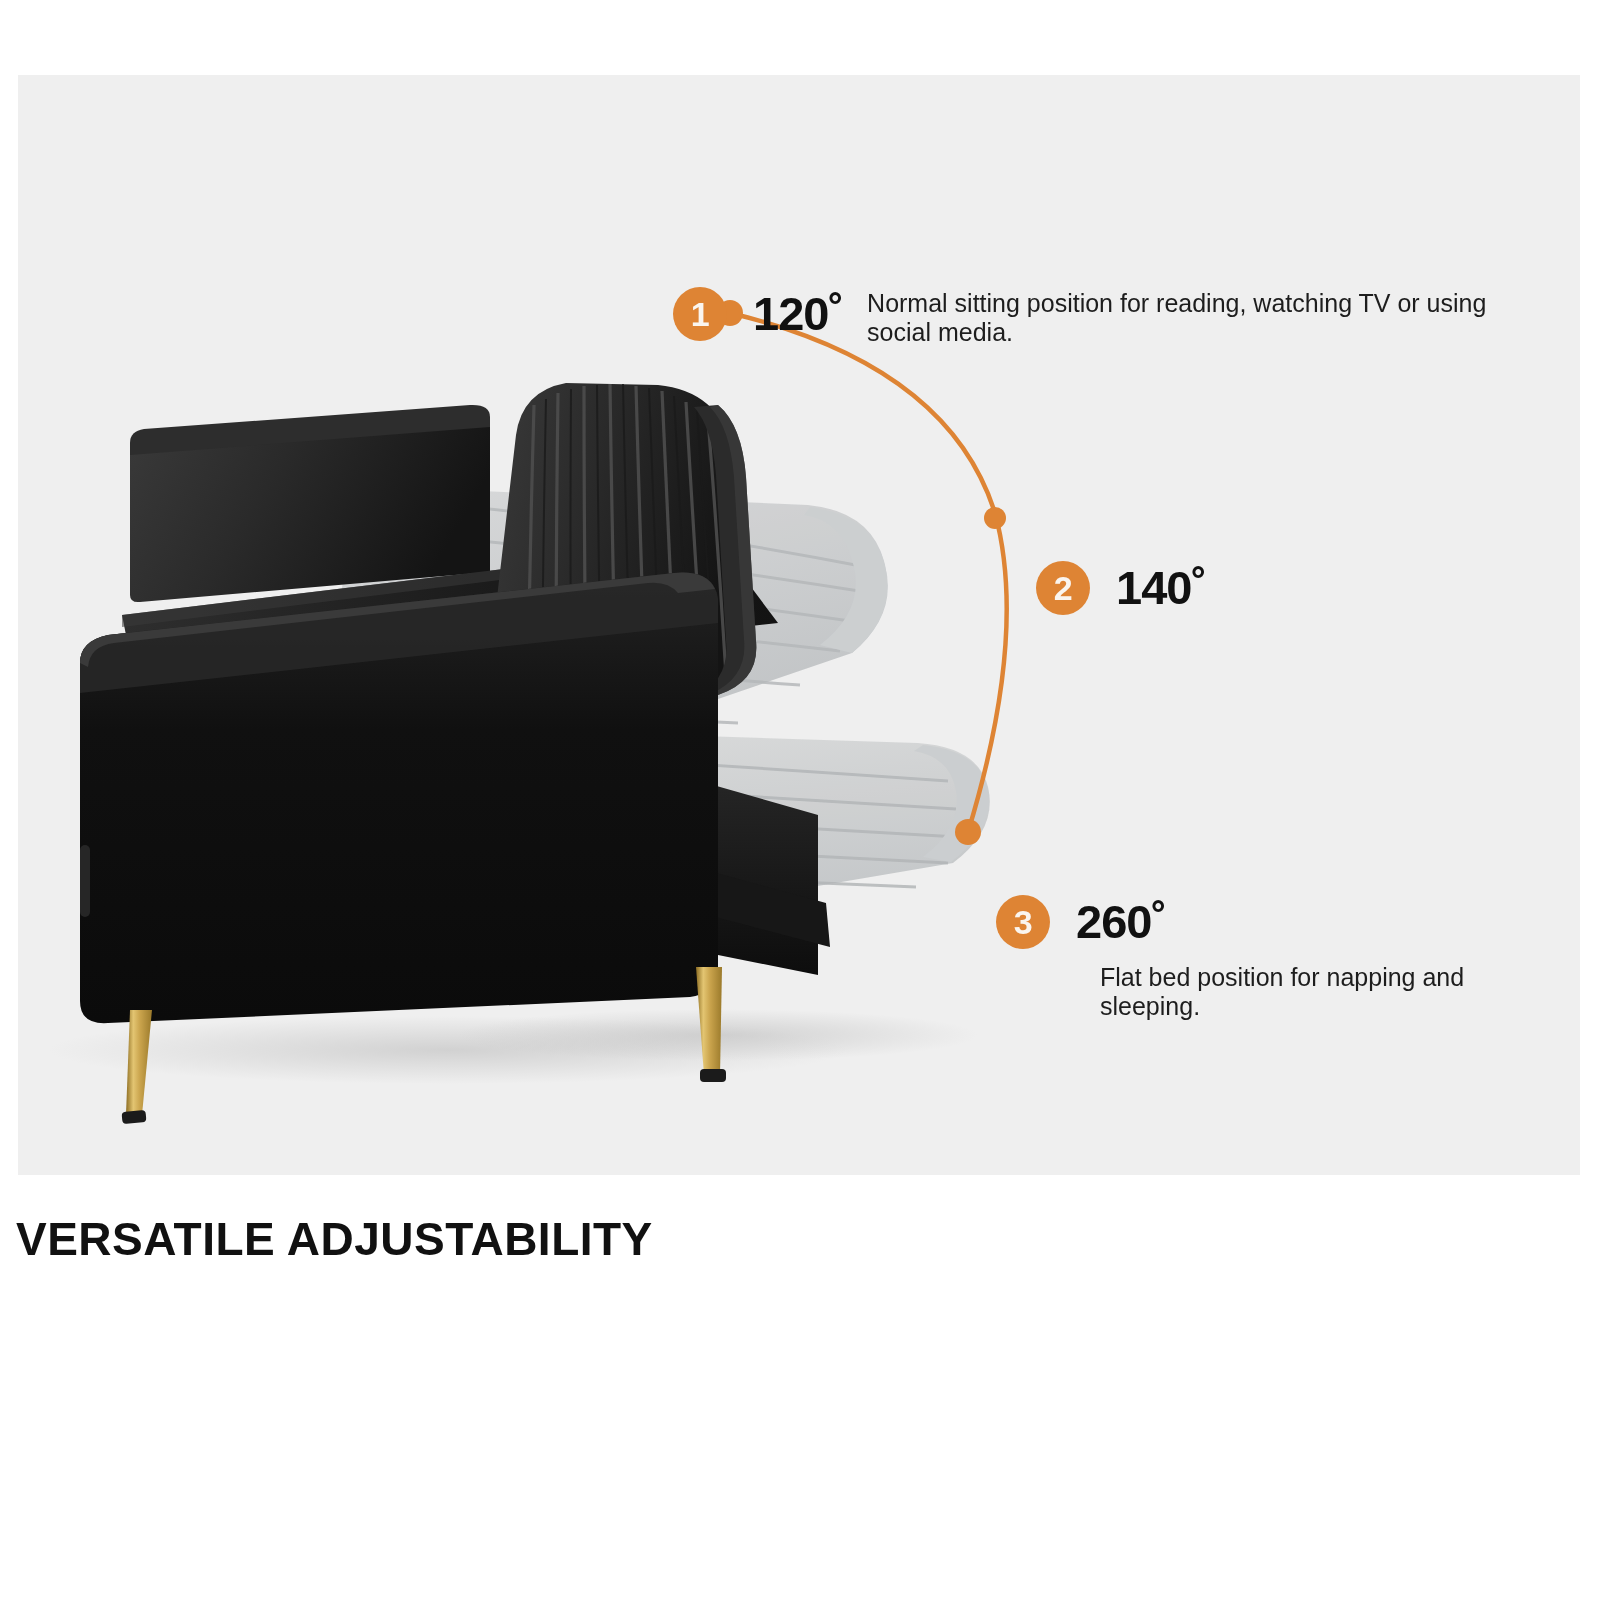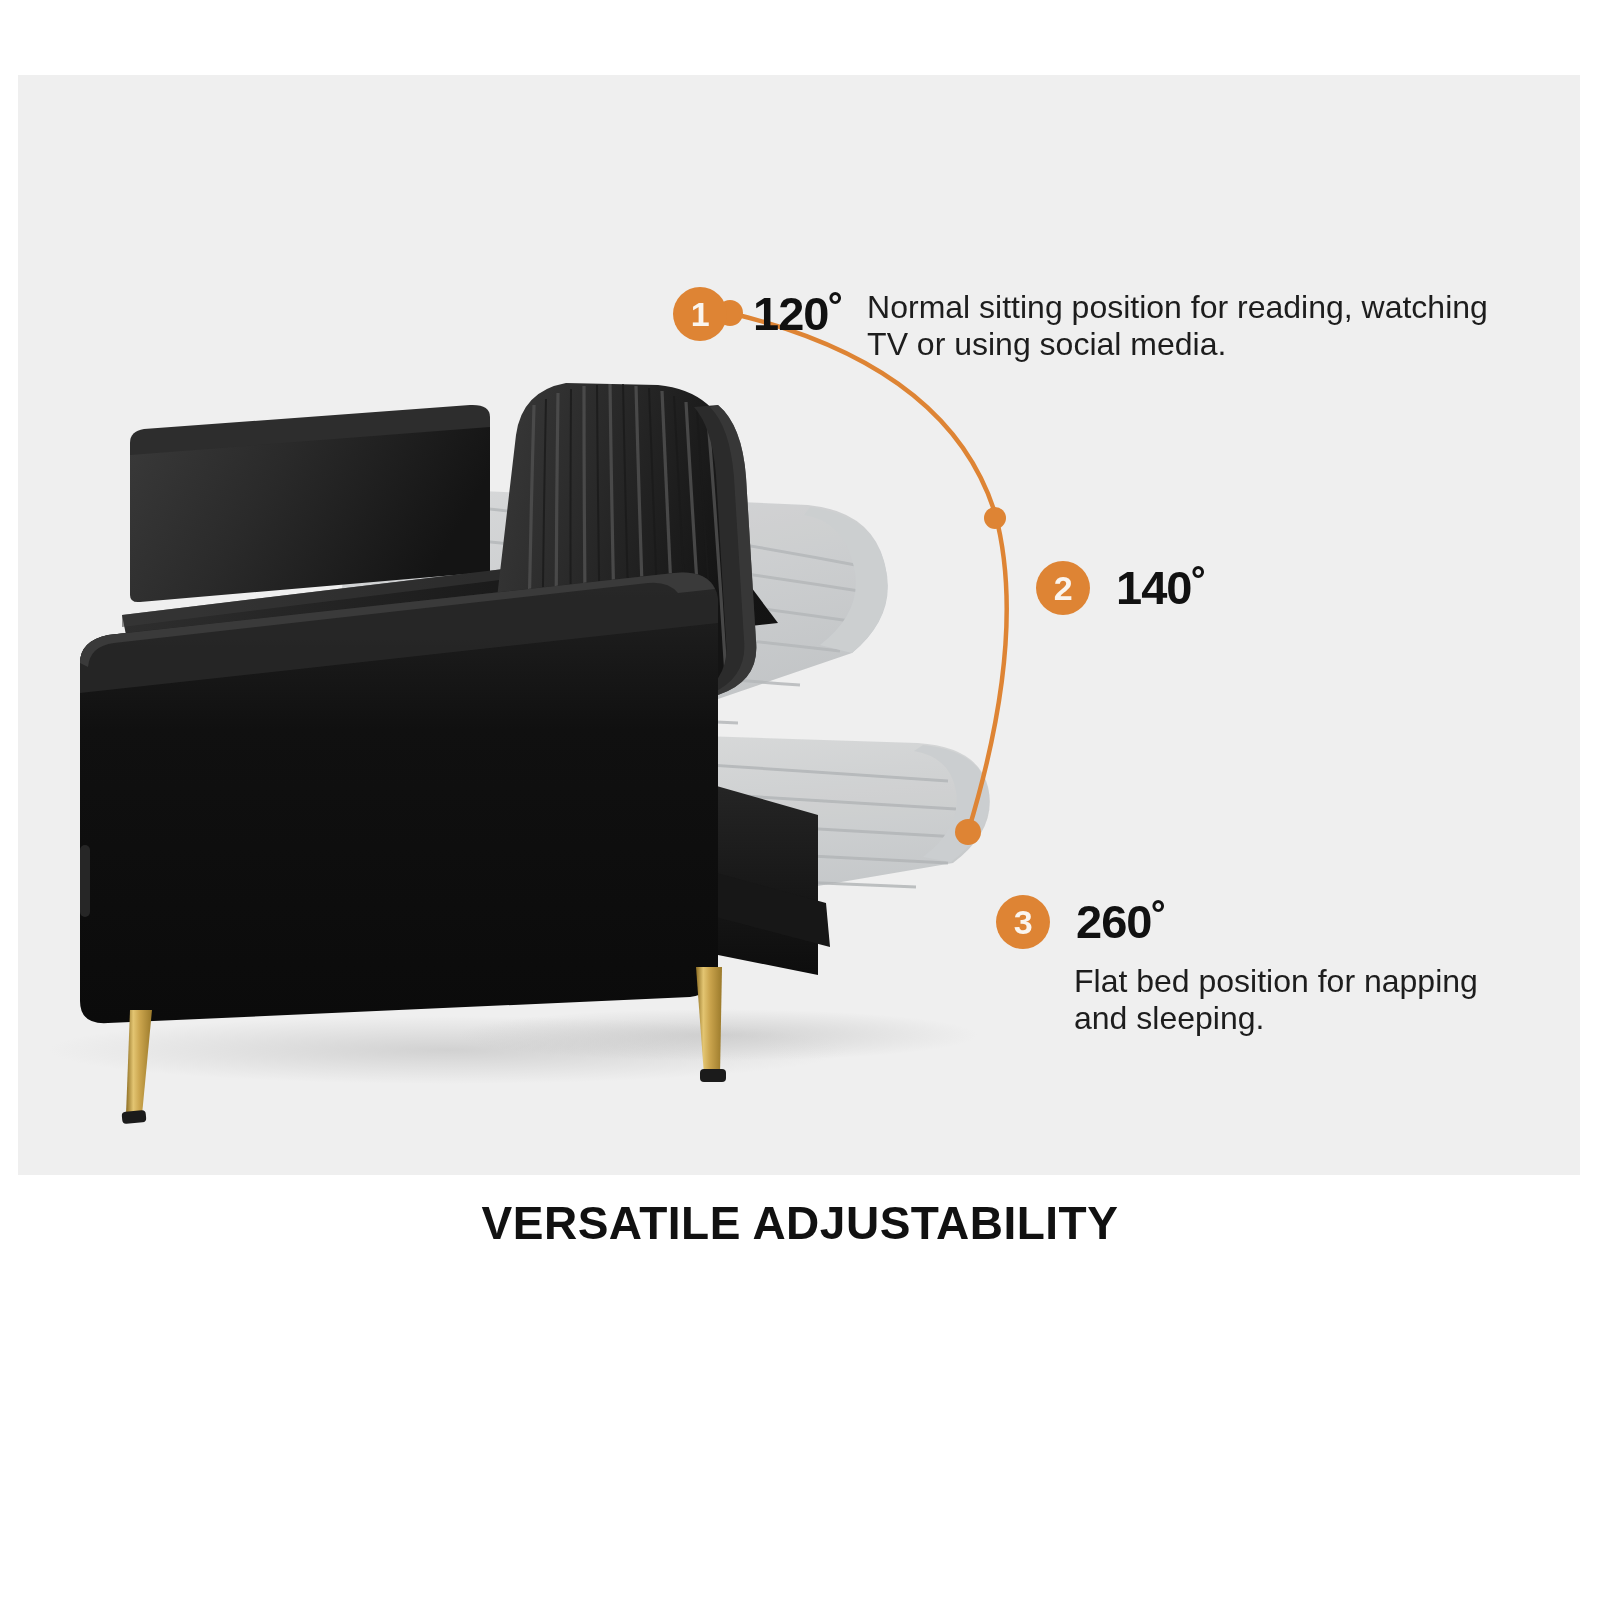--- a/index.html
+++ b/index.html
@@ -48,21 +48,21 @@
   .angle {
     font-size: 47px;
     font-weight: bold;
     color: #111111;
     letter-spacing: -1px;
     line-height: 54px;
     margin-left: 26px;
     white-space: nowrap;
   }
   .desc {
-    font-size: 32px;
+    font-size: 25px;
     color: #1d1d1d;
     line-height: 1.16;
     font-weight: 400;
   }
 
   
   #callout-1 { left: 655px; top: 212px; }
   #callout-1 .desc {
     margin-left: 24px;
     max-width: 660px;
@@ -70,36 +70,35 @@
   }
 
   
   #callout-2 { left: 1018px; top: 486px; flex-direction: column; }
   #callout-2 .row { display: flex; align-items: center; }
   #callout-2 .desc { margin-left: 78px; margin-top: 14px; max-width: 430px; }
 
   
   #callout-3 { left: 978px; top: 820px; flex-direction: column; }
   #callout-3 .row { display: flex; align-items: center; }
-  #callout-3 .desc { margin-left: 78px; margin-top: 14px; max-width: 430px; }
+  #callout-3 .desc { margin-left: 104px; margin-top: 14px; max-width: 430px; }
 
   
   #bottom {
     position: absolute;
     left: 0;
     top: 1196px;
     width: 1600px;
   }
   #headline {
-    text-align: center;
     font-size: 46px;
     font-weight: bold;
     color: #111111;
     letter-spacing: 0.5px;
-    margin: 0;
+    margin: 16px;
     padding: 0;
   }
   #subcopy {
     margin: 40px 0 0 130px;
     width: 1330px;
     font-size: 33px;
     color: #222222;
     line-height: 1.33;
     font-weight: 400;
   }

